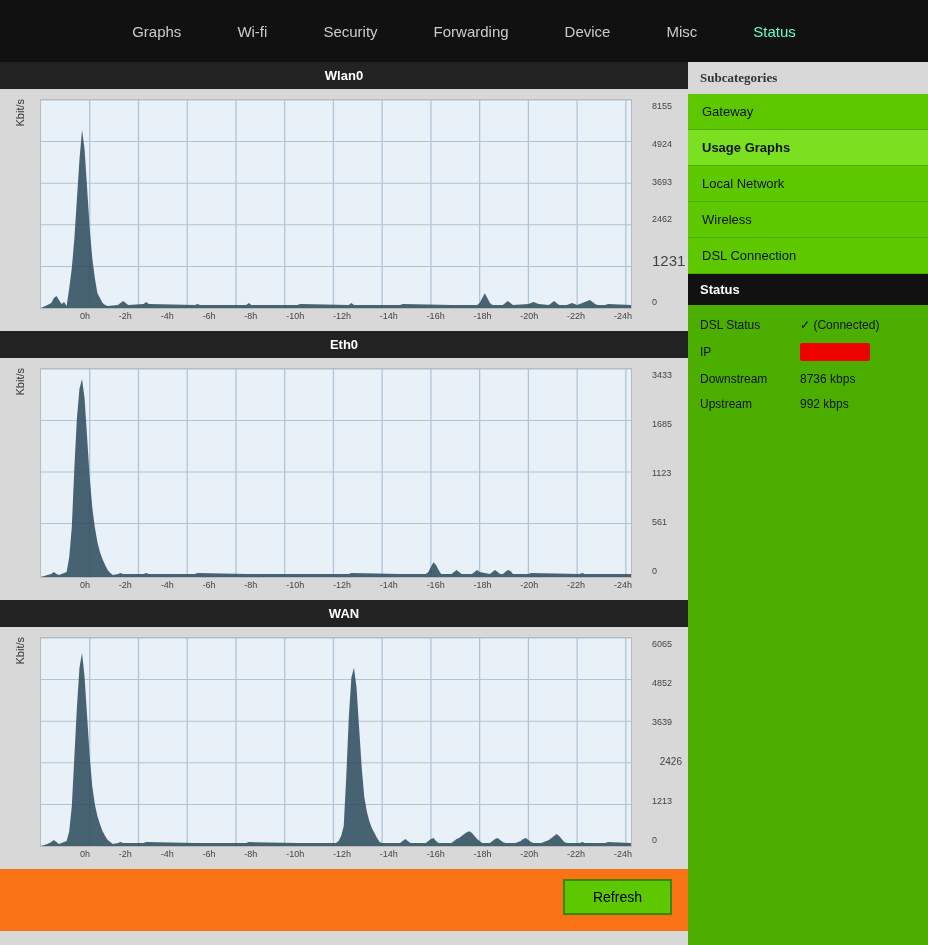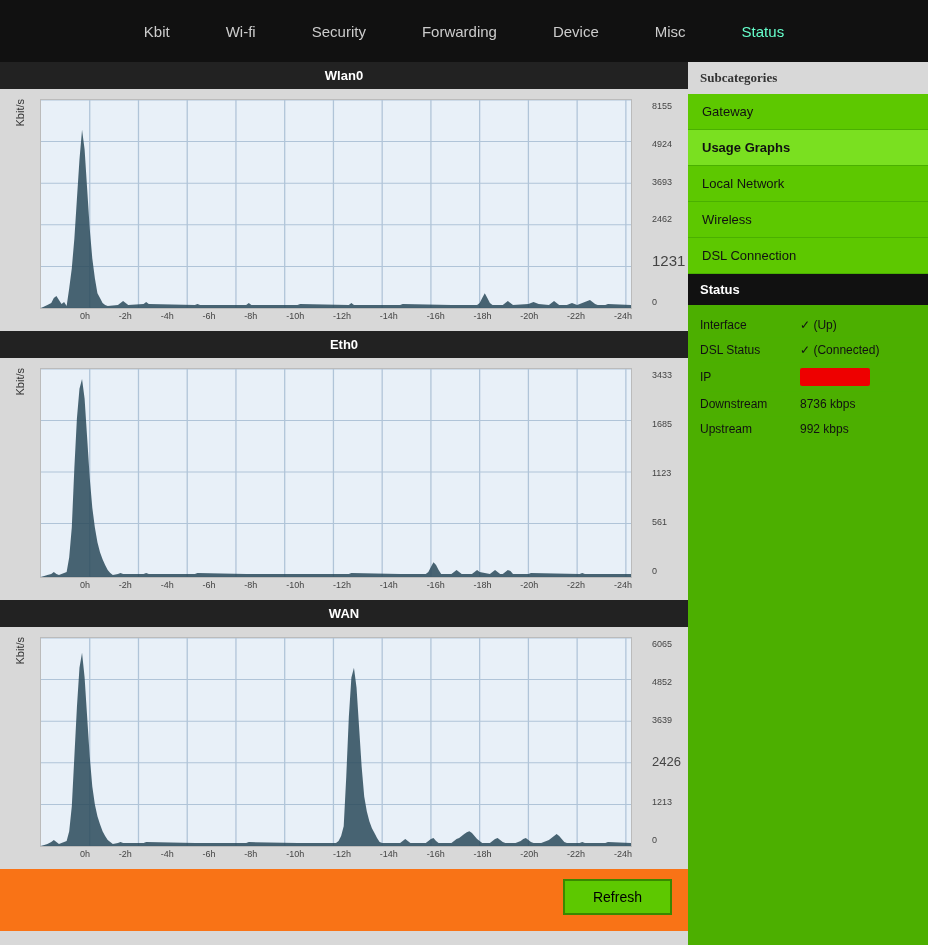--- a/index.html
+++ b/index.html
@@ -177,21 +177,21 @@
     
     .grid-line {
       stroke: #b0c4d8;
       stroke-width: 1;
     }
   </style>
 </head>
 <body>
 
 <nav class="top-nav">
-  <div class="nav-item">Kbit</div>
+  <div class="nav-item">Graphs</div>
   <div class="nav-item">Wi-fi</div>
   <div class="nav-item">Security</div>
   <div class="nav-item">Forwarding</div>
   <div class="nav-item">Device</div>
   <div class="nav-item">Misc</div>
   <div class="nav-item active">Status</div>
 </nav>
 
 <div class="main-layout">
 
@@ -419,21 +419,21 @@
             <span>-18h</span>
             <span>-20h</span>
             <span>-22h</span>
             <span>-24h</span>
           </div>
         </div>
         <div style="position:relative; width:30px; height:210px; flex-shrink:0; margin-right:6px; display:flex; flex-direction:column; justify-content:space-between; padding:2px 0;">
           <span style="font-size:9px;color:#444;">6065</span>
           <span style="font-size:9px;color:#444;">4852</span>
           <span style="font-size:9px;color:#444;">3639</span>
-          <span style="font-size:13px;color:#444;">2426</span>
+          <span style="font-size:10px;color:#444;text-align:right;">2426</span>
           <span style="font-size:9px;color:#444;">1213</span>
           <span style="font-size:9px;color:#444;">0</span>
         </div>
       </div>
     </div>
 
     <div class="refresh-area">
       <button class="refresh-btn">Refresh</button>
     </div>
 
@@ -444,24 +444,20 @@
 
     <div class="sidebar-item">Gateway</div>
     <div class="sidebar-item active">Usage Graphs</div>
     <div class="sidebar-item">Local Network</div>
     <div class="sidebar-item">Wireless</div>
     <div class="sidebar-item">DSL Connection</div>
 
     <div class="status-panel-title">Status</div>
     <div class="status-table">
 
-      <div class="status-row">
-        <span class="status-key">Interface</span>
-        <span class="status-val check">✓ (Up)</span>
-      </div>
 
       <div class="status-row">
         <span class="status-key">DSL Status</span>
         <span class="status-val check">✓ (Connected)</span>
       </div>
 
       <div class="status-row">
         <span class="status-key">IP</span>
         <div class="ip-block"></div>
       </div>

